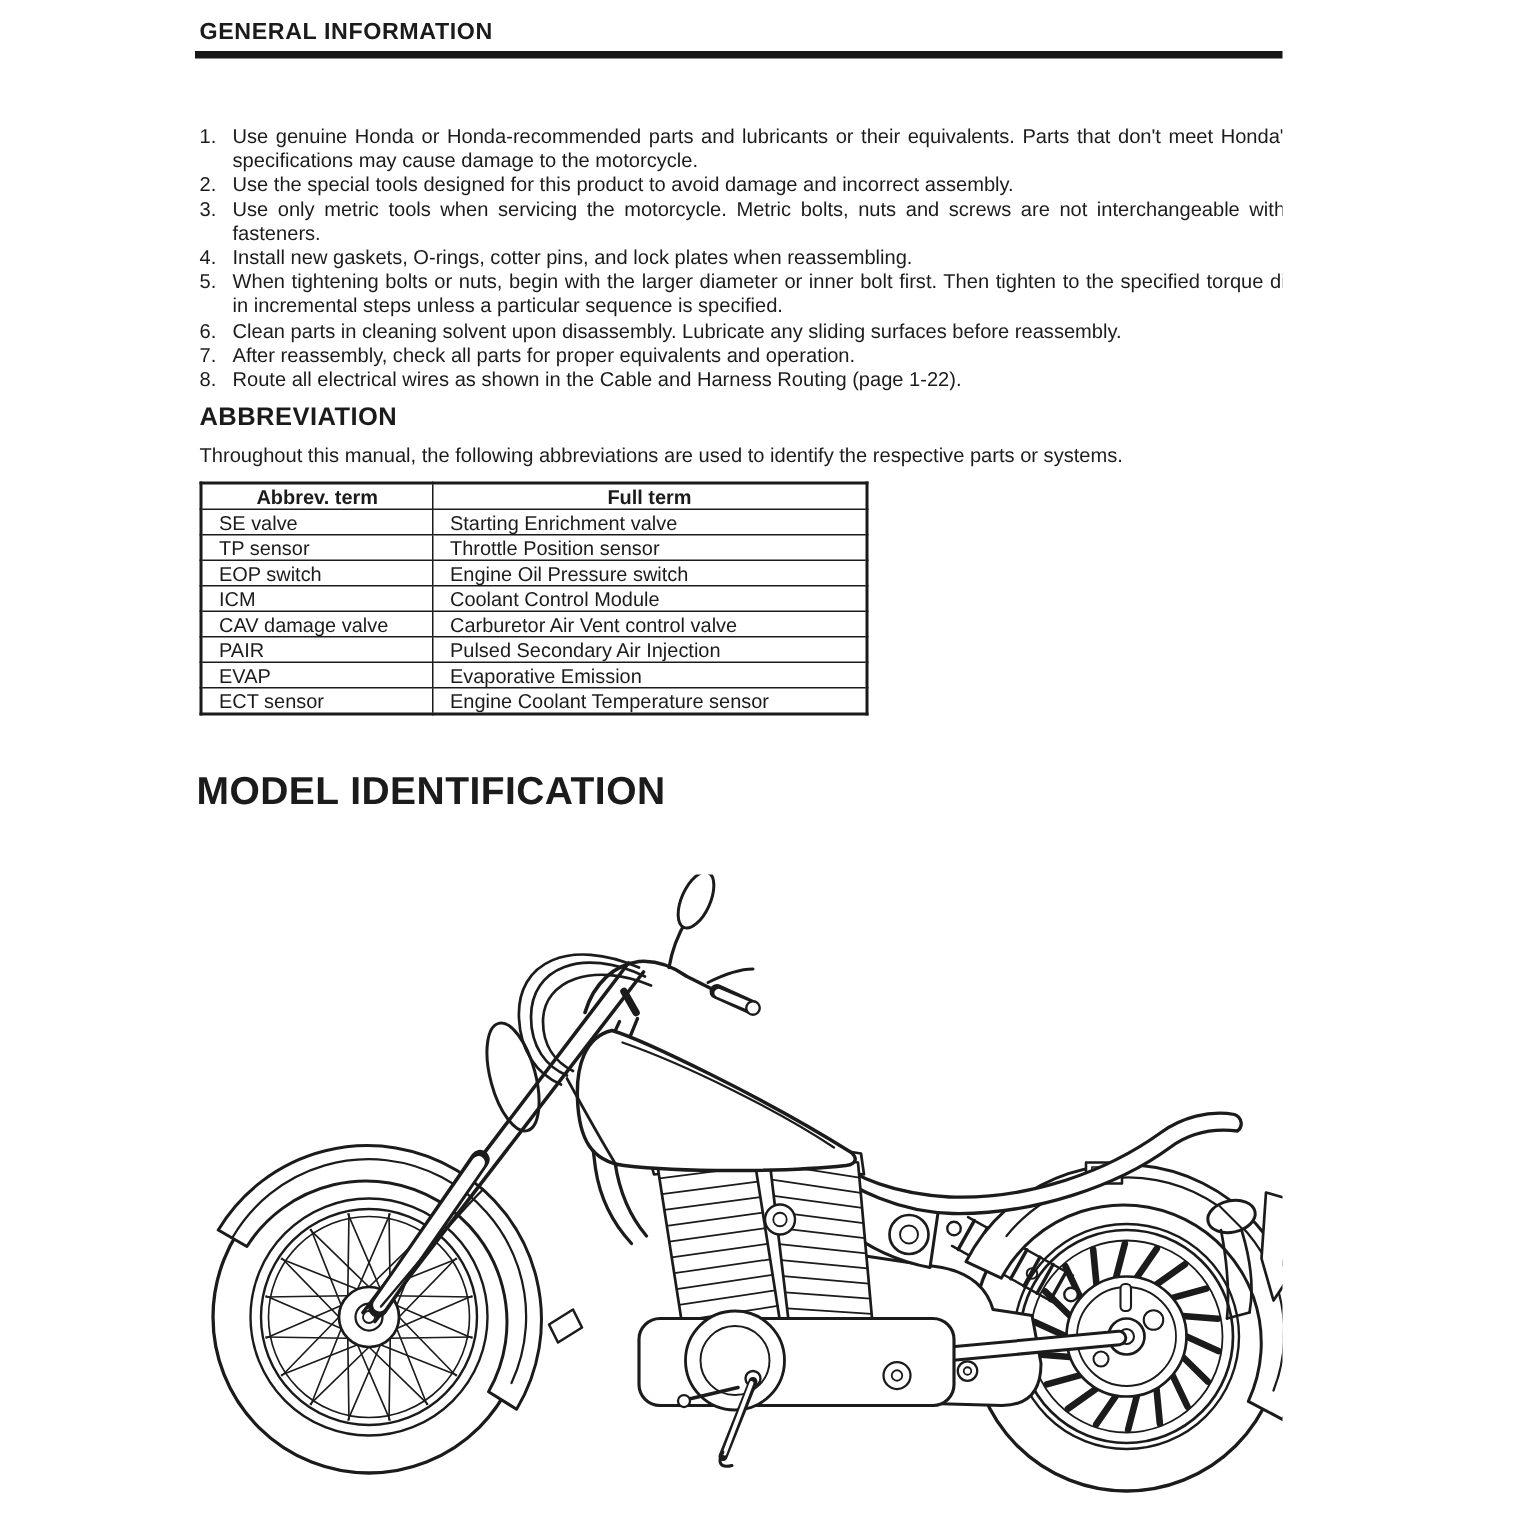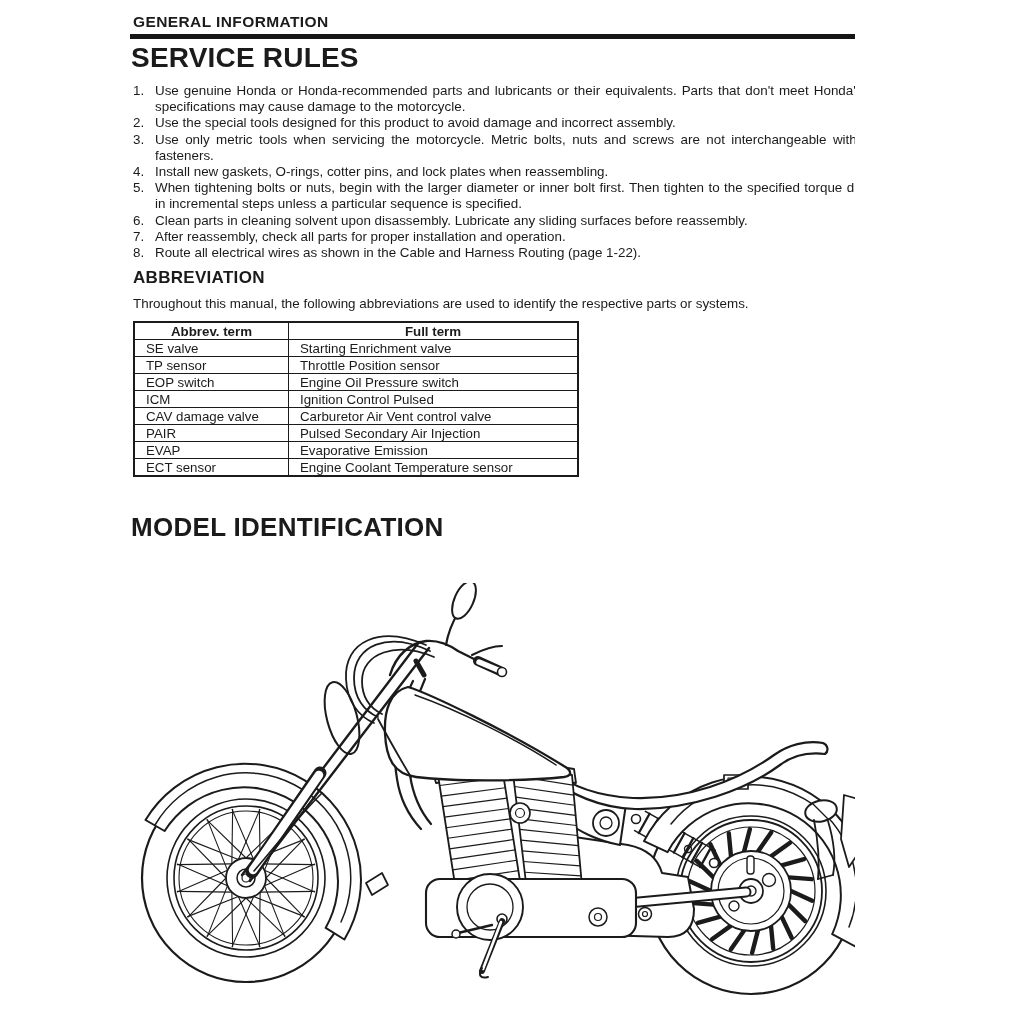--- a/index.html
+++ b/index.html
@@ -27,21 +27,20 @@
   svg .w{fill:#ffffff;}
 </style>
 </head>
 <body>
 
 <div class="page">
 
   <div class="abs hdr">GENERAL INFORMATION</div>
   <div class="abs rule-bar"></div>
 
-  <div class="abs h1">SERVICE RULES</div>
 
   <div class="abs rules">
     <div class="rule">
       <span class="rule-n">1.</span>
       <span class="rule-t">Use genuine Honda or Honda-recommended parts and lubricants or their equivalents. Parts that don't meet Honda's design specifications may cause damage to the motorcycle.</span>
     </div>
     <div class="rule">
       <span class="rule-n">2.</span>
       <span class="rule-t">Use the special tools designed for this product to avoid damage and incorrect assembly.</span>
     </div>
@@ -56,21 +55,21 @@
     <div class="rule">
       <span class="rule-n">5.</span>
       <span class="rule-t">When tightening bolts or nuts, begin with the larger diameter or inner bolt first. Then tighten to the specified torque diagonally in incremental steps unless a particular sequence is specified.</span>
     </div>
     <div class="rule">
       <span class="rule-n">6.</span>
       <span class="rule-t">Clean parts in cleaning solvent upon disassembly. Lubricate any sliding surfaces before reassembly.</span>
     </div>
     <div class="rule">
       <span class="rule-n">7.</span>
-      <span class="rule-t">After reassembly, check all parts for proper installation and operation.</span>
+      <span class="rule-t">After reassembly, check all parts for proper equivalents and operation.</span>
     </div>
     <div class="rule">
       <span class="rule-n">8.</span>
       <span class="rule-t">Route all electrical wires as shown in the Cable and Harness Routing (page 1-22).</span>
     </div>
   </div>
 
   <div class="abs abbr-h">ABBREVIATION</div>
   <div class="abs abbr-intro">Throughout this manual, the following abbreviations are used to identify the respective parts or systems.</div>
 
@@ -87,21 +86,21 @@
     <tr>
       <td>TP sensor</td>
       <td>Throttle Position sensor</td>
     </tr>
     <tr>
       <td>EOP switch</td>
       <td>Engine Oil Pressure switch</td>
     </tr>
     <tr>
       <td>ICM</td>
-      <td>Ignition Control Pulsed</td>
+      <td>Coolant Control Module</td>
     </tr>
     <tr>
       <td>CAV damage valve</td>
       <td>Carburetor Air Vent control valve</td>
     </tr>
     <tr>
       <td>PAIR</td>
       <td>Pulsed Secondary Air Injection</td>
     </tr>
     <tr>

